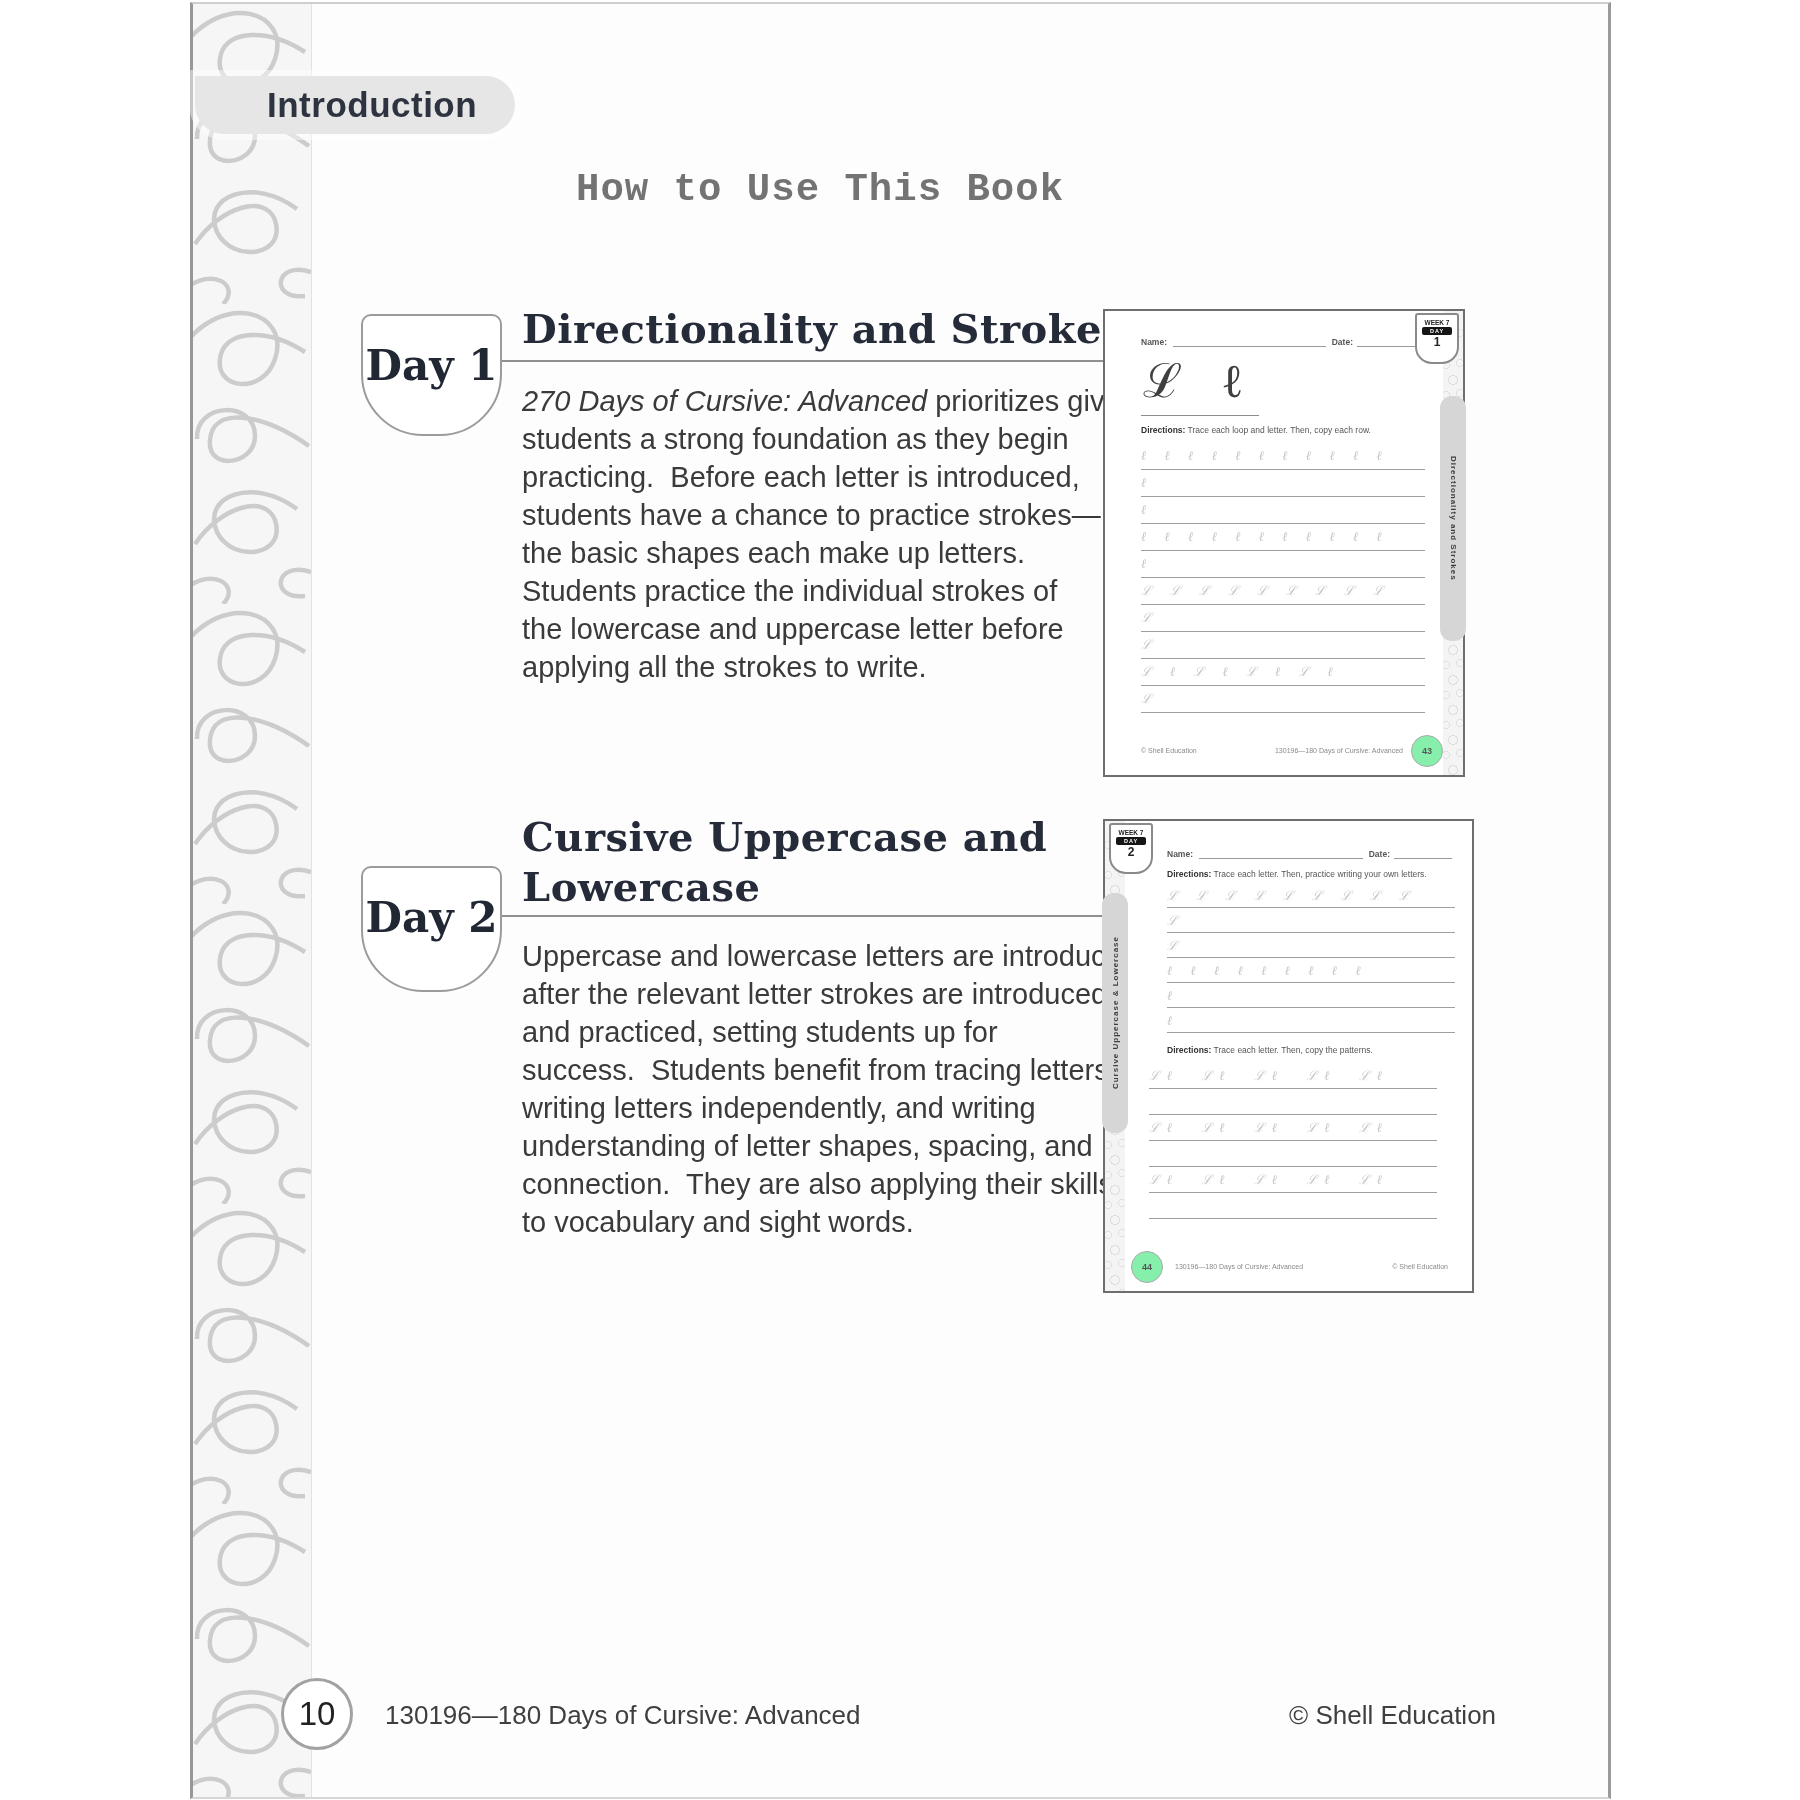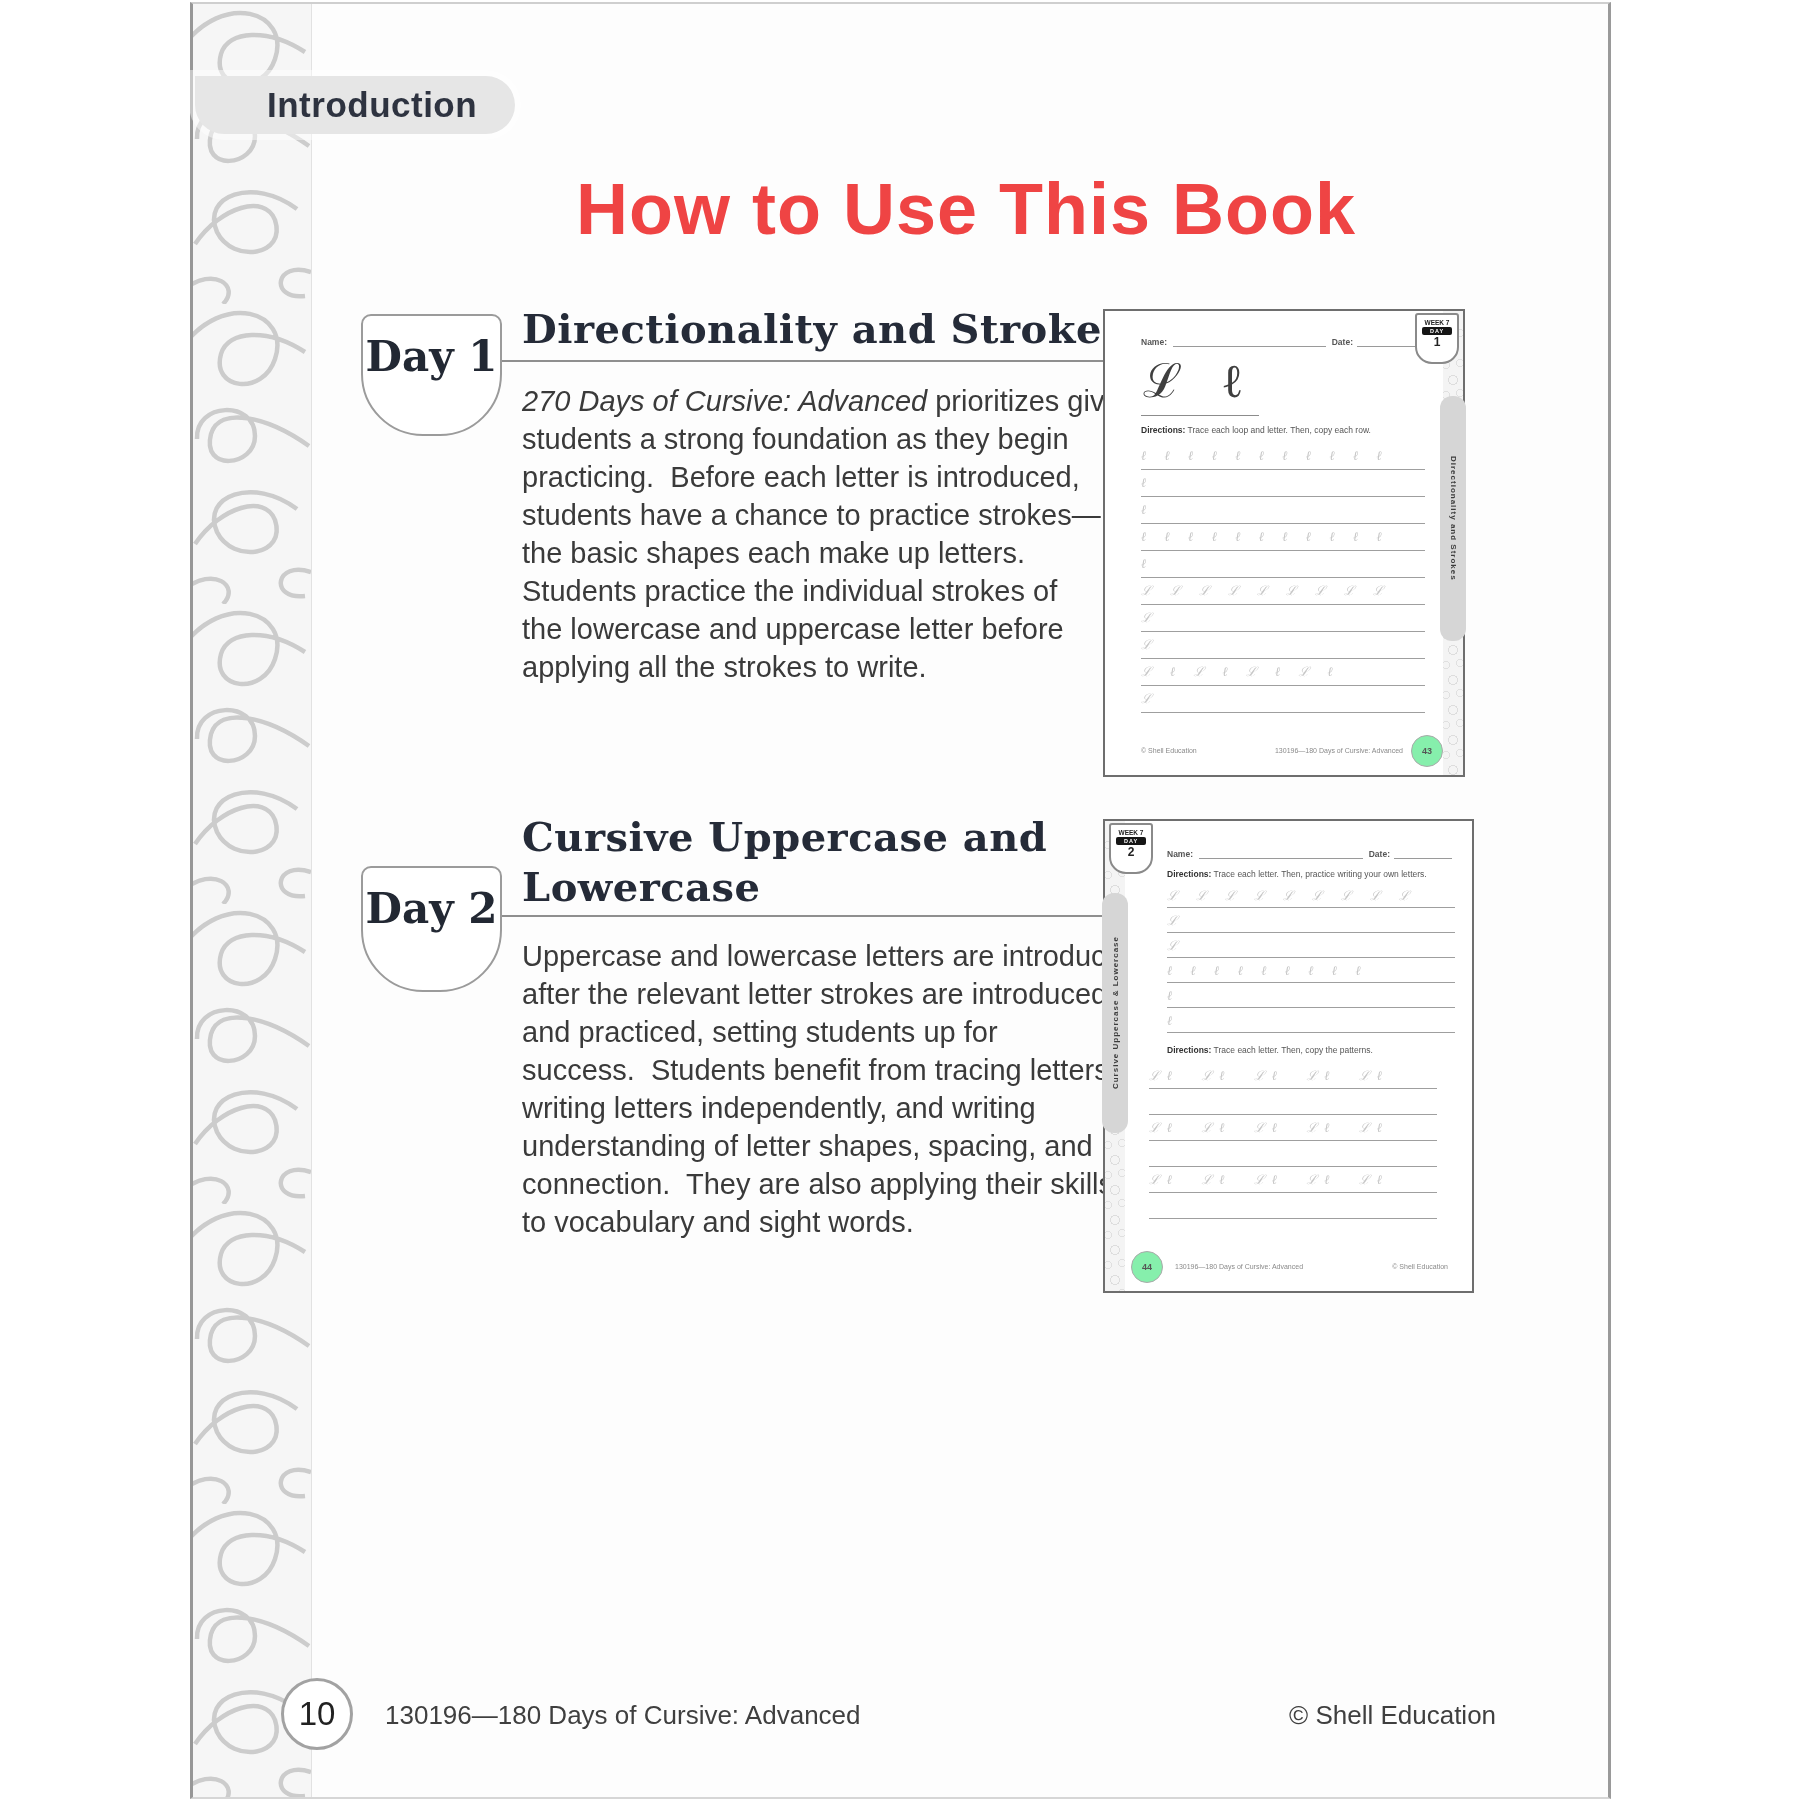--- a/index.html
+++ b/index.html
@@ -11,27 +11,27 @@
         border-top:2px solid #cfcfcf;border-bottom:2px solid #d6d6d6;}
   
   .pattern-strip{position:absolute;left:0;top:0;width:118px;height:100%;background:#f6f6f6;overflow:hidden;
                  border-right:1px solid #e2e2e2;}
   
   .intro-tab{position:absolute;left:2px;top:72px;width:320px;height:58px;background:#e6e6e6;
              border-radius:0 30px 30px 30px;display:flex;align-items:center;
              box-shadow:0 0 0 6px rgba(255,255,255,.45);}
   .intro-tab span{padding-left:72px;font-size:35px;font-weight:bold;color:#2e3340;letter-spacing:.5px;}
   
-  .page-title{position:absolute;left:383px;top:164px;font-family:Liberation Sans, sans-serif;
-              font-weight:bold;font-size:72px;color:#ef4444;letter-spacing:1px;}
+  .page-title{position:absolute;left:383px;top:164px;font-family:Liberation Mono, monospace;
+              font-weight:bold;font-size:39px;color:#737373;letter-spacing:1px;}
   
   .day-badge{position:absolute;left:168px;width:137px;background:#ffffff;border:2px solid #9b9b9b;
              border-radius:10px 10px 62px 62px;display:flex;align-items:flex-start;justify-content:center;
              font-family:"DejaVu Serif",serif;font-weight:bold;font-size:42px;color:#222833;z-index:3;}
-  .day-badge span{margin-top:16px;text-align:center;}
+  .day-badge span{margin-top:25px;text-align:center;}
   .badge1{top:310px;height:118px;}
   .badge2{top:862px;height:122px;}
   .sec-heading{position:absolute;left:329px;font-family:"DejaVu Serif",serif;font-weight:bold;
                font-size:40px;color:#252b38;line-height:50px;letter-spacing:.5px;z-index:2;}
   .h1{top:300px;}
   .h2{top:808px;}
   .divider{position:absolute;height:2px;background:#8f8f8f;z-index:1;}
   .div1{left:300px;top:356px;width:610px;}
   .div2{left:300px;top:911px;width:610px;}
   .body-block{position:absolute;left:329px;font-size:29px;color:#3a3a3a;line-height:38px;z-index:2;}

